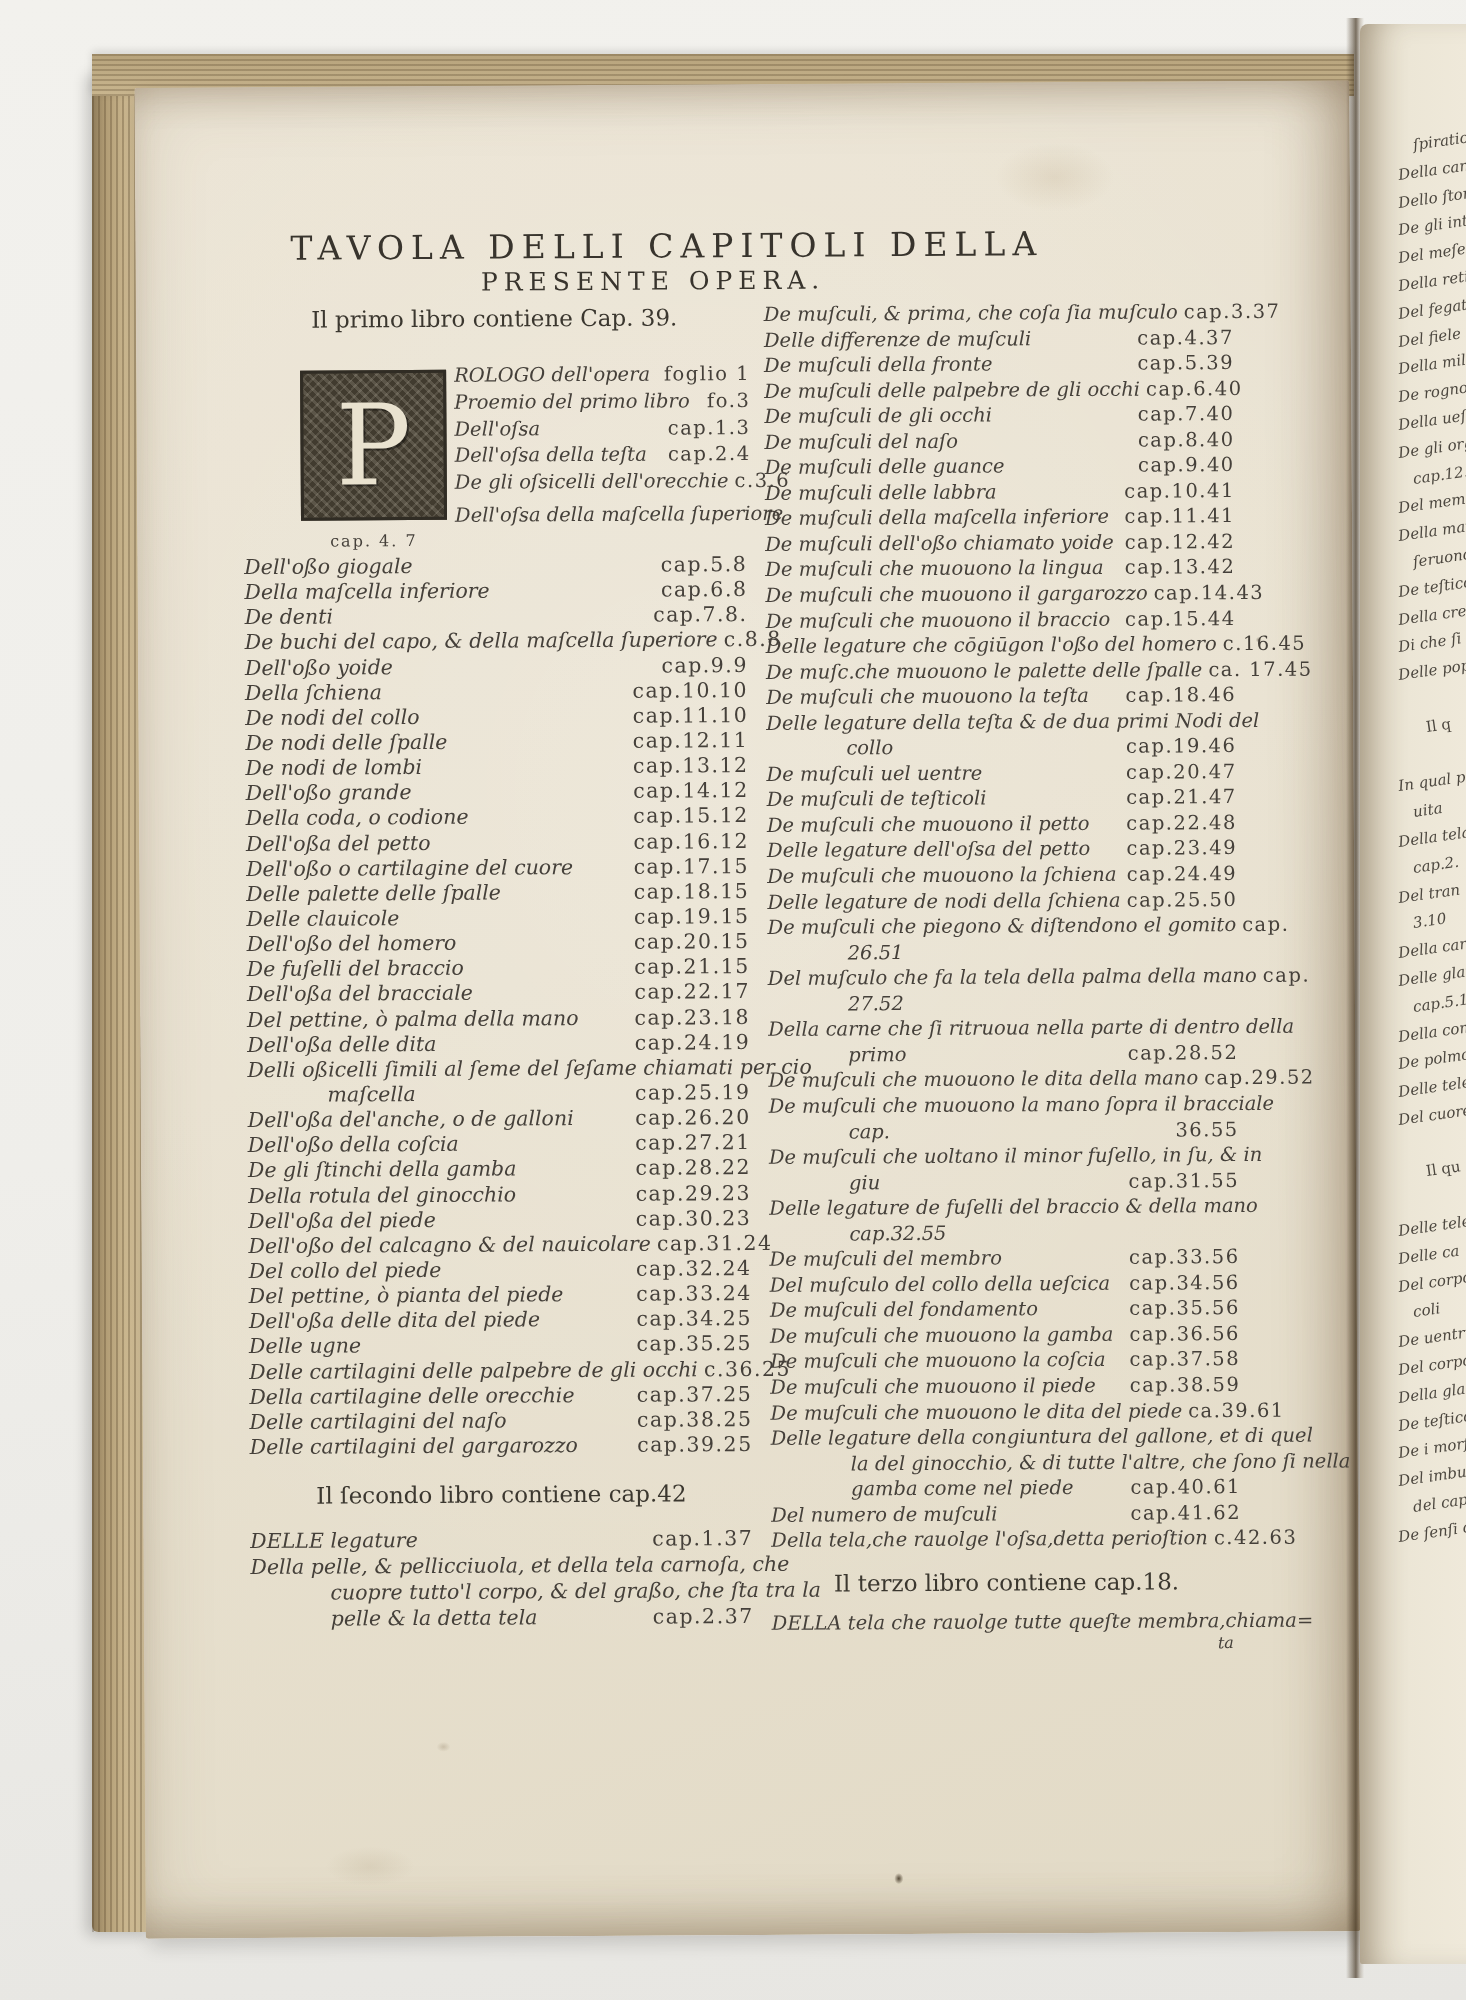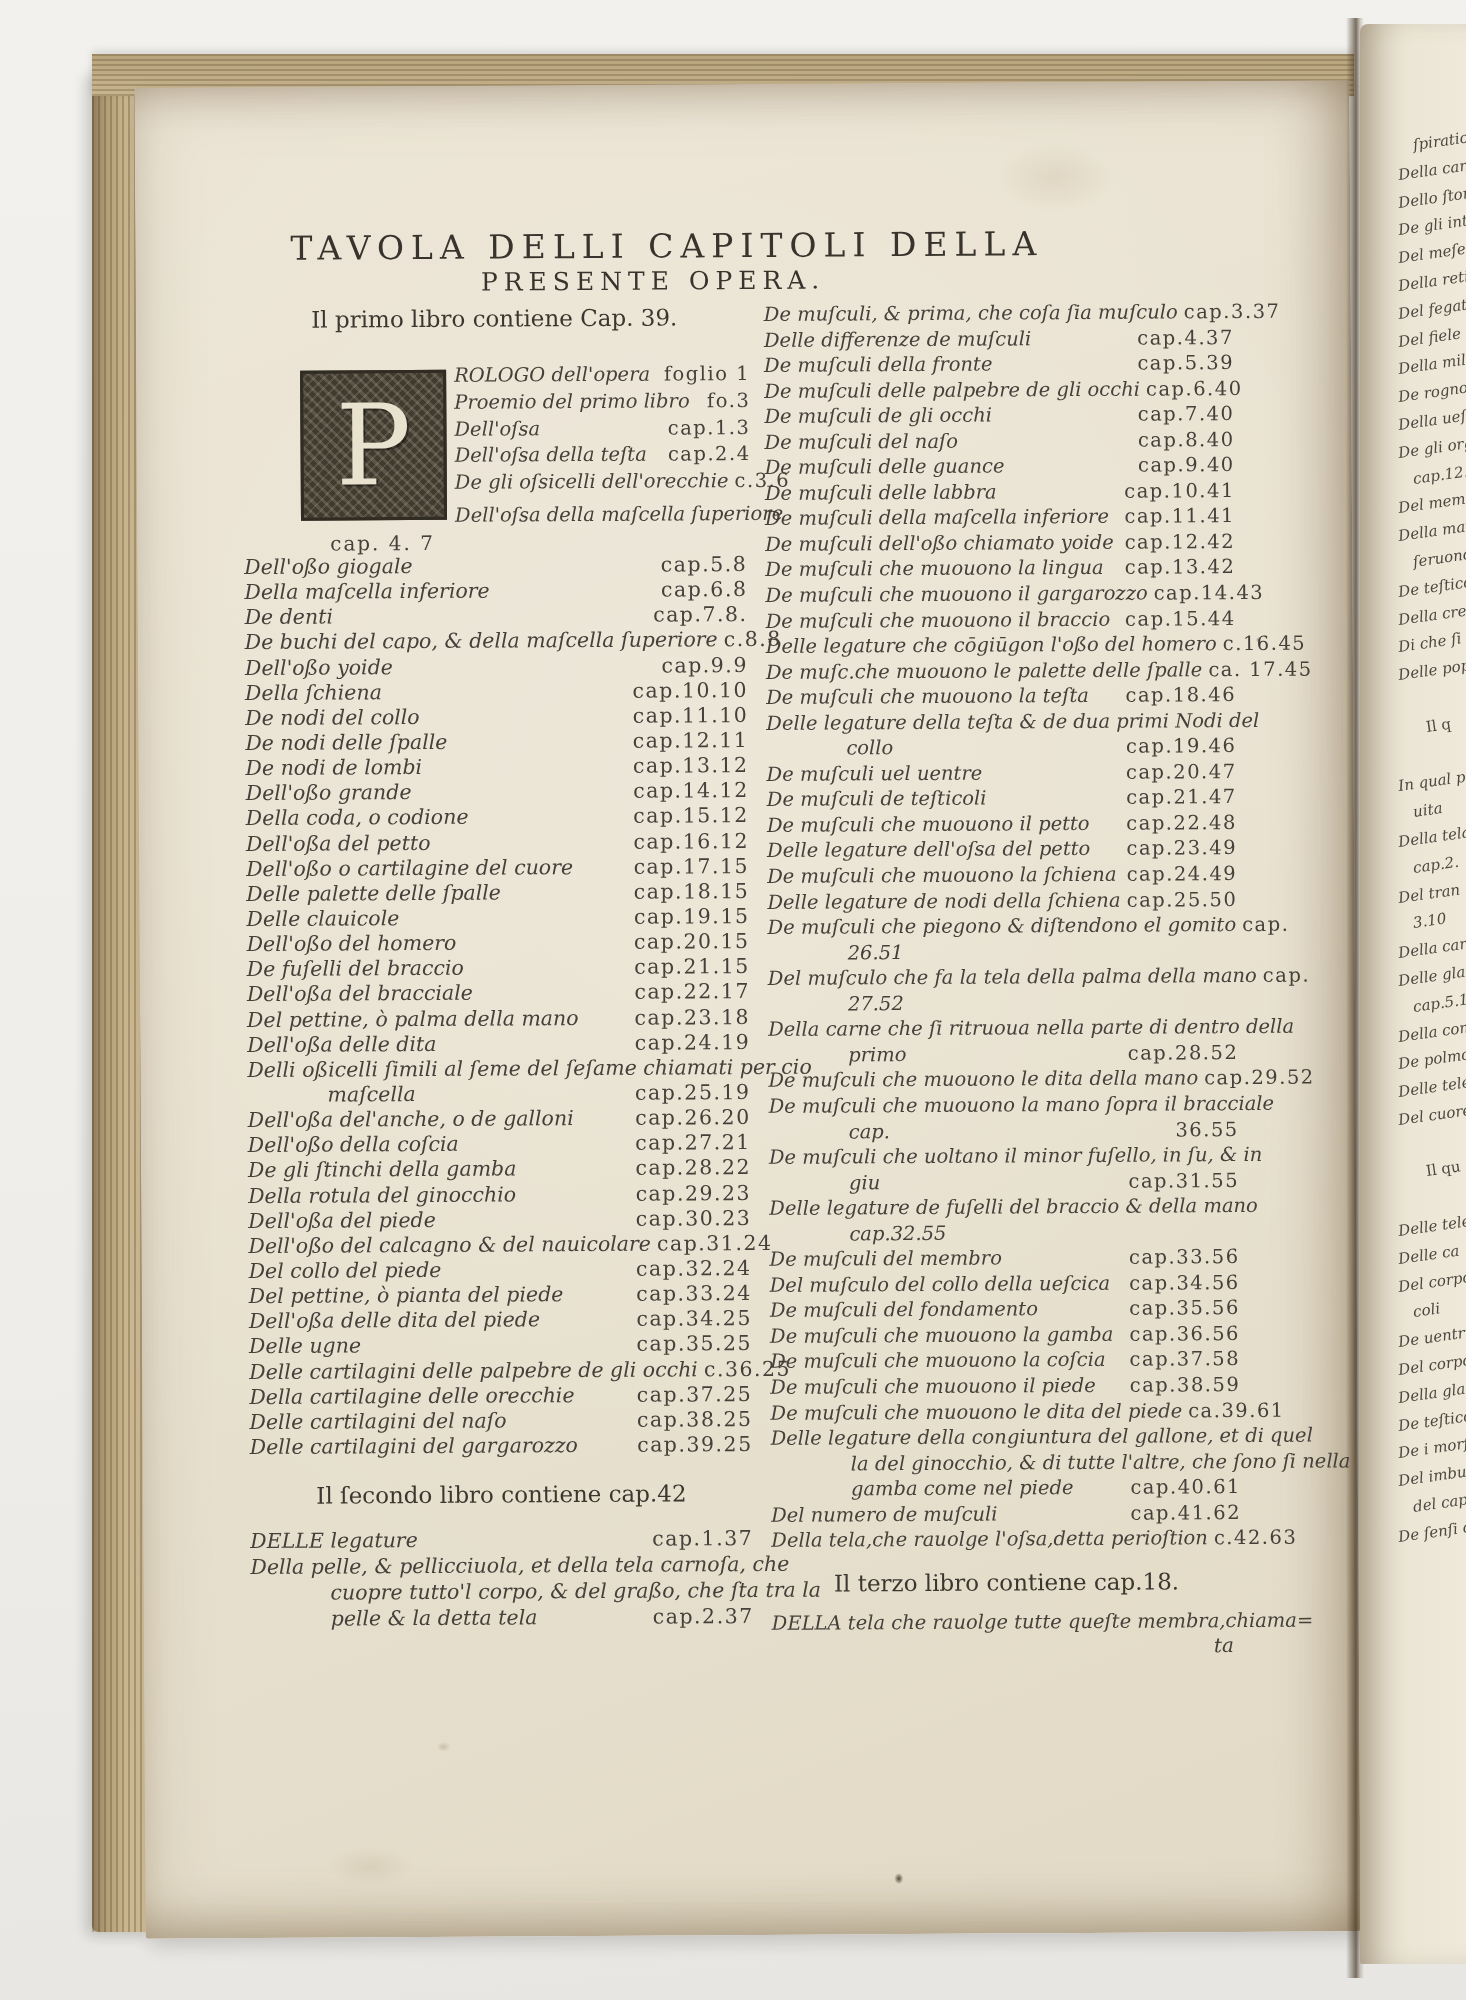--- a/index.html
+++ b/index.html
@@ -66,32 +66,32 @@
   .list{position:absolute;}
   .trow{display:flex;justify-content:space-between;align-items:baseline;}
   .lab{font-style:italic;white-space:nowrap;}
   .num{font-style:normal;flex-shrink:0;letter-spacing:1.5px;margin-left:6px;white-space:nowrap;}
   .ind .lab, .lab.ind{padding-left:40px;}
   .trow.ind{padding-left:40px;}
 
   .intro{left:318px;top:278px;width:296px;}
   .intro .trow{height:26.8px;font-size:19.5px;}
   .introwrap{position:absolute;left:318px;top:418px;font-style:italic;font-size:19.5px;white-space:nowrap;}
-  .introcap{position:absolute;left:193px;top:445px;font-size:20px;letter-spacing:2px;}
+  .introcap{position:absolute;left:193px;top:445px;font-size:16px;letter-spacing:2px;}
 
   .lcol{left:107px;top:468px;width:503px;}
   .lcol .trow{height:25.15px;font-size:20.5px;}
   .l2col{left:107px;top:1442px;width:503px;}
   .l2col .trow{height:26px;font-size:20.5px;}
   .rcol{left:628px;top:219px;width:470px;}
   .rcol .trow{height:25.55px;font-size:19.5px;}
   .r3col{left:628px;top:1528px;width:470px;}
   .r3col .trow{height:26px;font-size:19.5px;}
   .catch{position:absolute;left:940px;top:1552px;width:150px;text-align:right;
-    font-style:italic;font-size:20px;}
+    font-style:italic;font-size:16px;}
 
   
   .stain{position:absolute;border-radius:50%;pointer-events:none;}
   .s1{left:749px;top:1790px;width:9px;height:11px;background:radial-gradient(#564a39,rgba(86,74,57,0) 72%);}
   .s2{left:1118px;top:556px;width:6px;height:6px;background:radial-gradient(rgba(70,60,45,.55),rgba(0,0,0,0) 70%);}
   .s3{left:292px;top:1656px;width:14px;height:10px;background:radial-gradient(rgba(120,100,70,.25),rgba(0,0,0,0) 70%);}
   .s4{left:860px;top:60px;width:120px;height:70px;background:radial-gradient(rgba(165,140,100,.16),rgba(0,0,0,0) 70%);}
   .s5{left:180px;top:1760px;width:90px;height:40px;background:radial-gradient(rgba(150,130,95,.14),rgba(0,0,0,0) 70%);}
 </style>
 </head>

